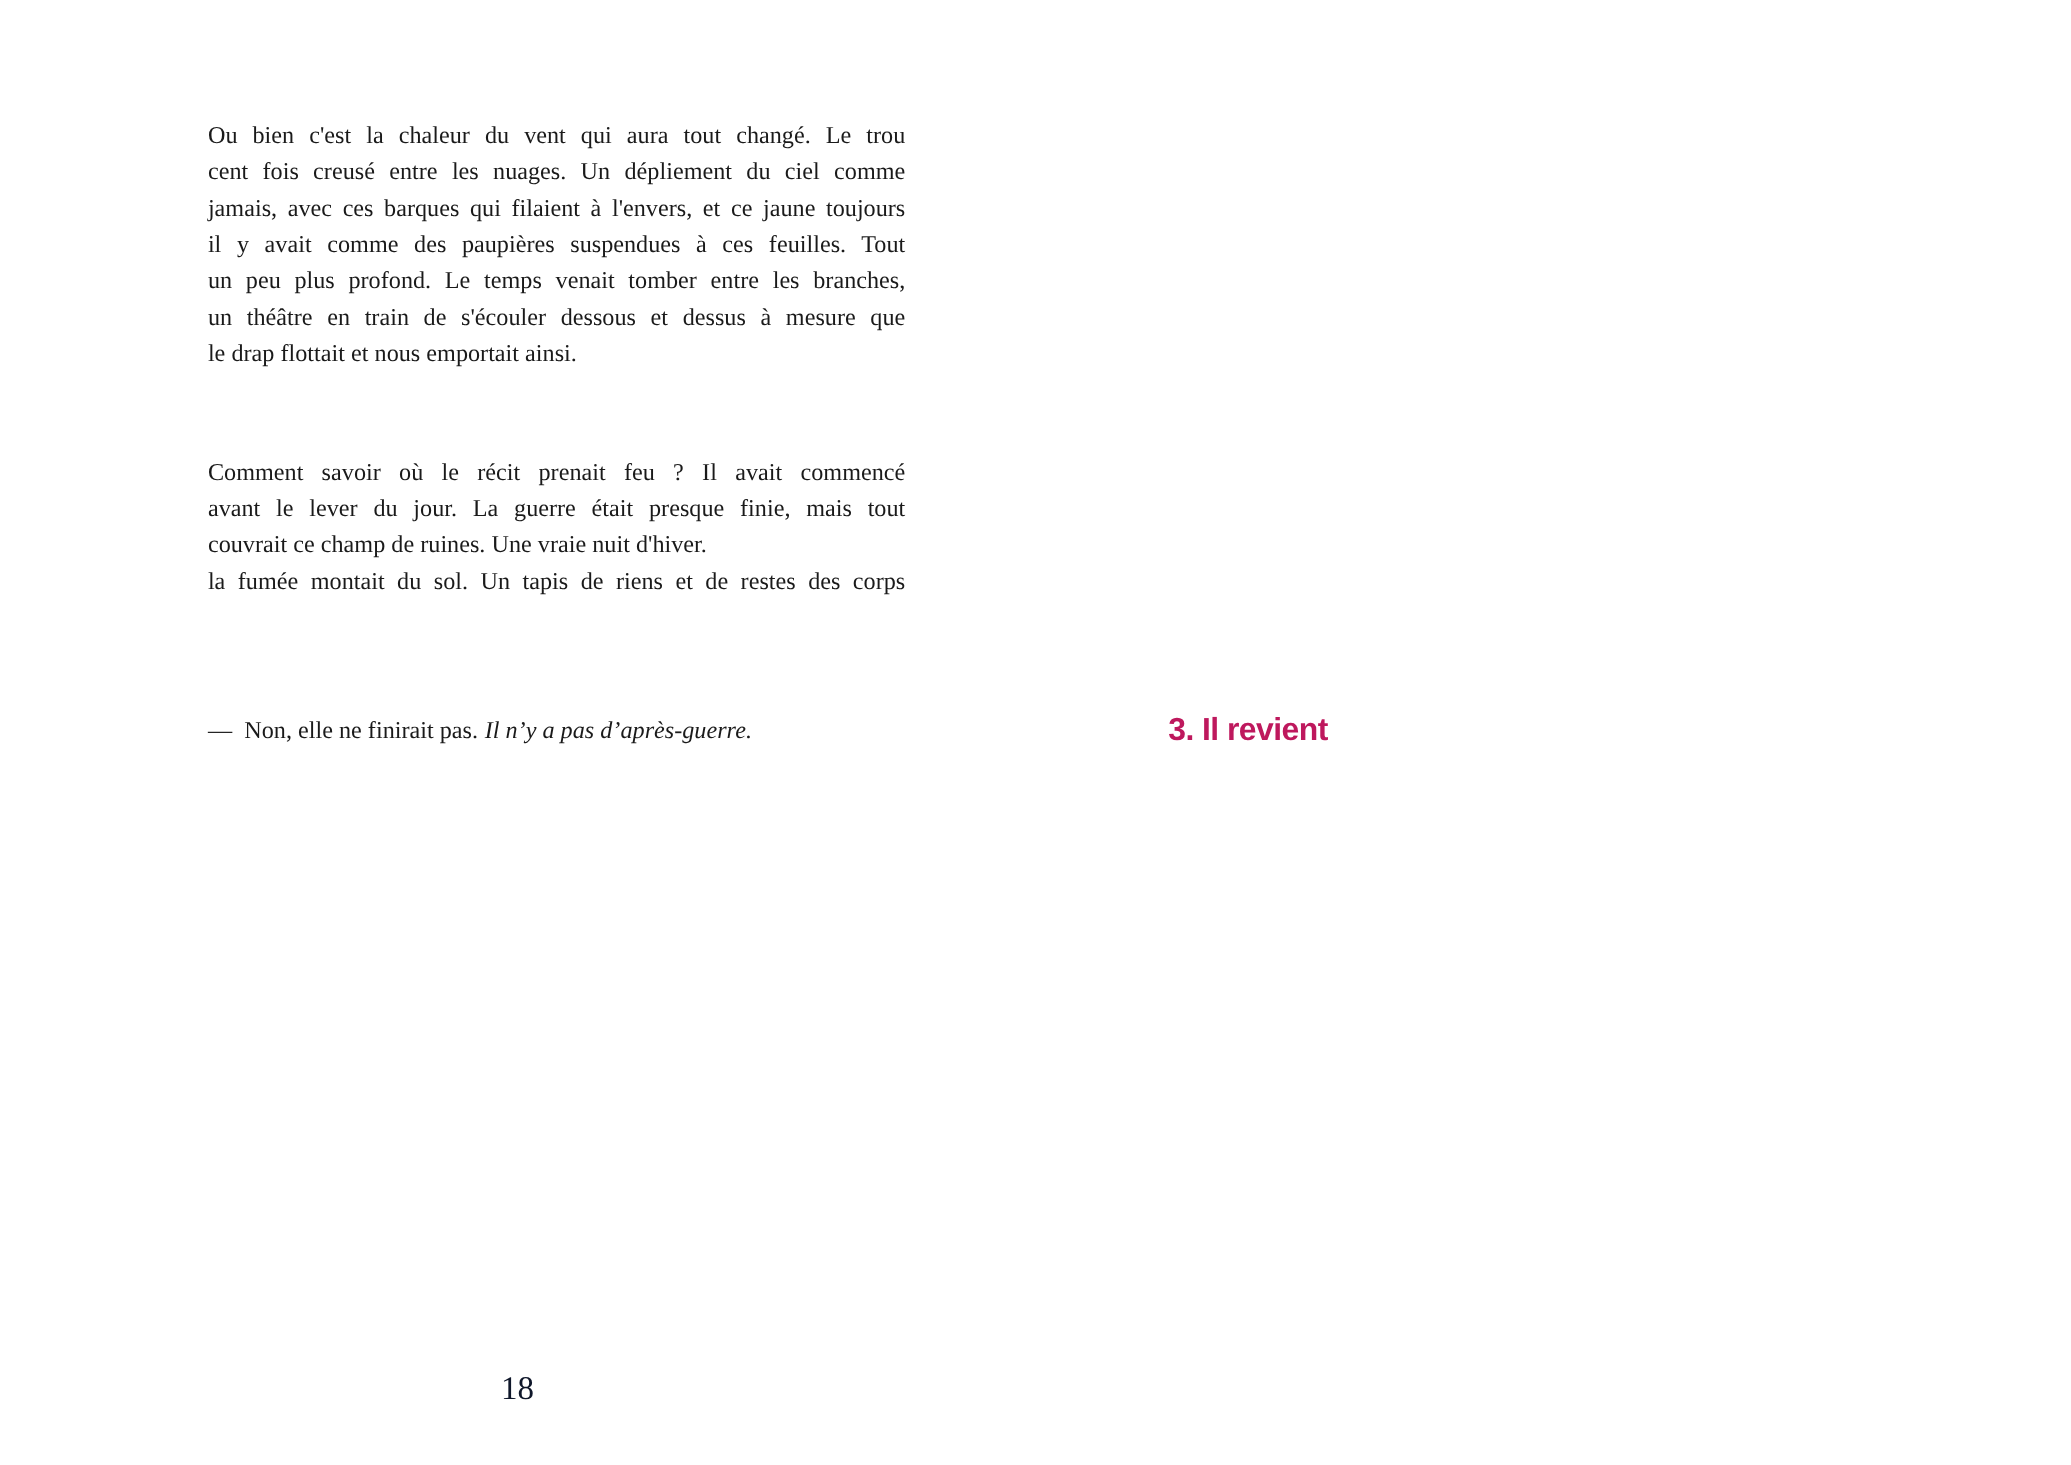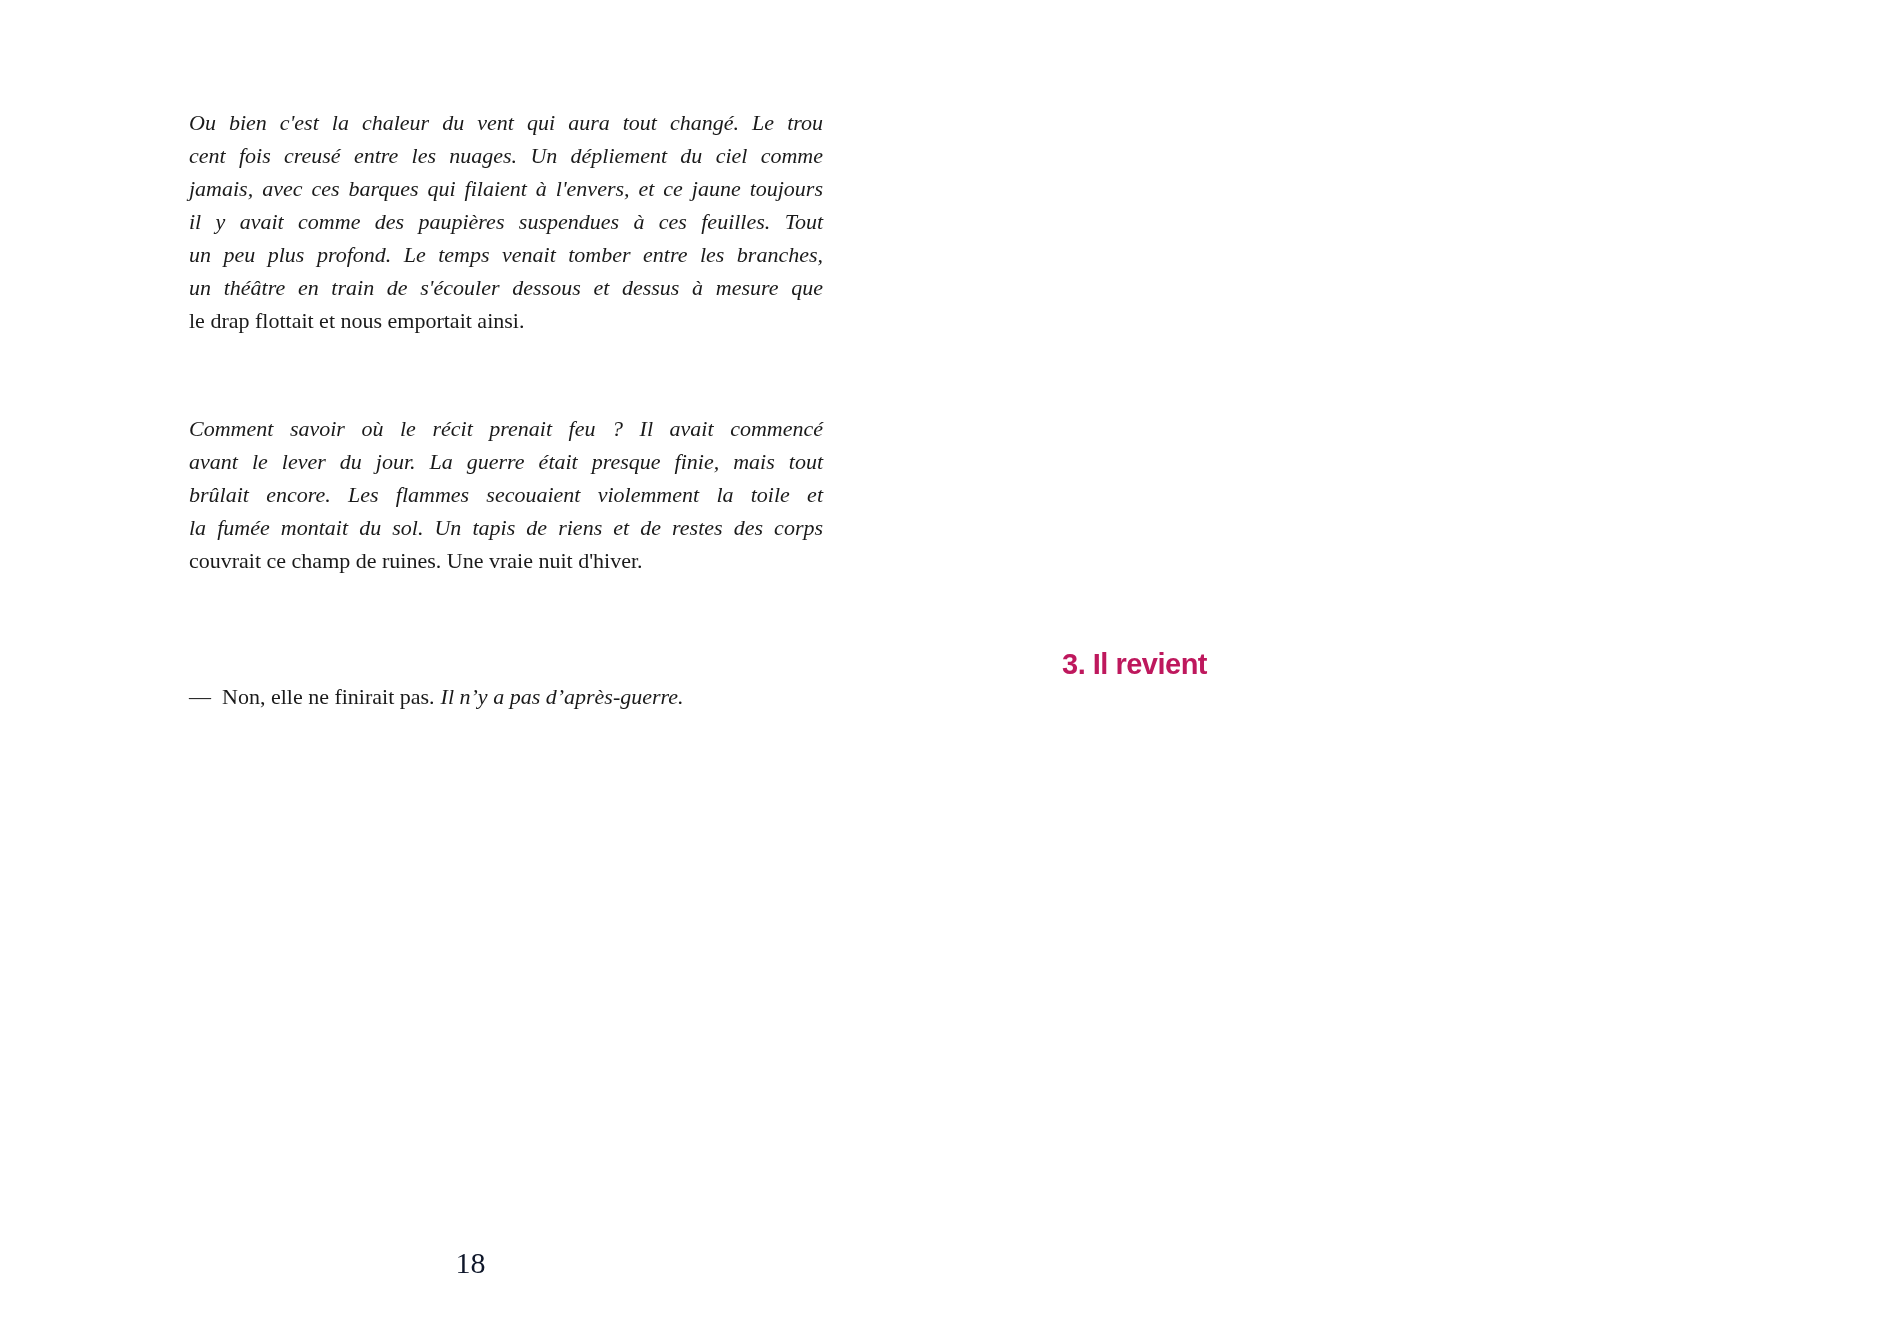--- a/index.html
+++ b/index.html
@@ -22,21 +22,20 @@
     top: 106px;
     width: 634px;
     font-size: 22px;
     line-height: 33px;
   }
   .para { margin: 0; padding: 0; }
   .line { white-space: normal; }
   .line.just {
     text-align: justify;
     text-align-last: justify;
-    font-style: italic;
   }
   .para-2 { margin-top: 75px; }
   .dialogue { margin-top: 103px; }
   .dash {
     display: inline-block;
     margin-right: 11px;
   }
   .dlg-roman { margin-right: 6px; }
   .dlg-italic { font-style: italic; }
   .chapter-heading {
@@ -74,23 +73,22 @@
       <div class="line just">jamais, avec ces barques qui filaient à l'envers, et ce jaune toujours</div>
       <div class="line just">il y avait comme des paupières suspendues à ces feuilles. Tout</div>
       <div class="line just">un peu plus profond. Le temps venait tomber entre les branches,</div>
       <div class="line just">un théâtre en train de s'écouler dessous et dessus à mesure que</div>
       <div class="line">le drap flottait et nous emportait ainsi.</div>
     </div>
 
     <div class="para para-2">
       <div class="line just">Comment savoir où le récit prenait feu ? Il avait commencé</div>
       <div class="line just">avant le lever du jour. La guerre était presque finie, mais tout</div>
-      <div class="line just">brûlait encore. Les flammes secouaient violemment la toile et</div>
+      <div class="line">couvrait ce champ de ruines. Une vraie nuit d'hiver.</div>
       <div class="line just">la fumée montait du sol. Un tapis de riens et de restes des corps</div>
-      <div class="line">couvrait ce champ de ruines. Une vraie nuit d'hiver.</div>
     </div>
 
     <div class="para dialogue">
       <span class="dash">—</span><span class="dlg-roman">Non, elle ne finirait pas.</span><span class="dlg-italic">Il n’y a pas d’après-guerre.</span>
     </div>
 
   </div>
 
   <div class="chapter-heading">3. Il revient</div>
 

